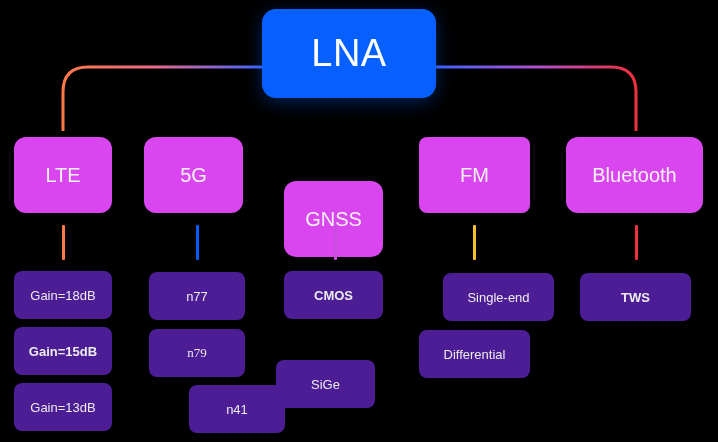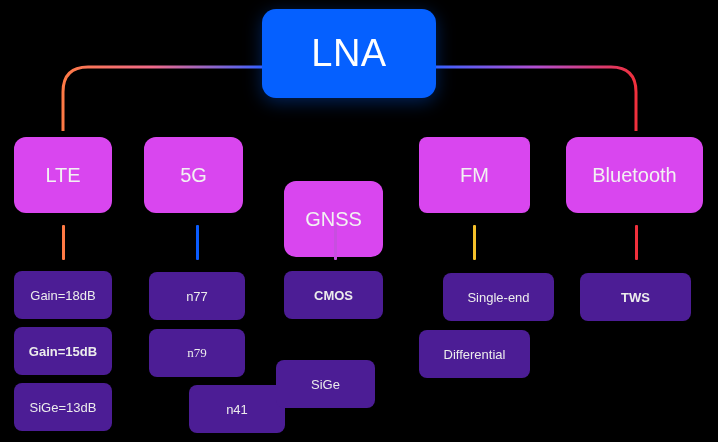--- a/index.html
+++ b/index.html
@@ -38,21 +38,21 @@
   <path d="M262 67 L88 67 Q63 67 63 92 L63 131" fill="none" stroke="url(#gl)" stroke-width="3"></path>
   <path d="M436 67 L611 67 Q636 67 636 92 L636 131" fill="none" stroke="url(#gr)" stroke-width="3"></path>
 </svg>
 
 <div class="root" style="background: rgb(5, 96, 255);">LNA</div>
 
 <div class="cat" style="left:14px;width:98px;">LTE</div>
 <div class="vline" style="left: 62px; background: rgb(255, 122, 69);"></div>
 <div class="leaf" style="left:14px;width:98px;top:271px;">Gain=18dB</div>
 <div class="leaf" style="left:14px;width:98px;top:327px;font-weight:bold;">Gain=15dB</div>
-<div class="leaf" style="left:14px;width:98px;top:383px;">SiGe=13dB</div>
+<div class="leaf" style="left:14px;width:98px;top:383px;">Gain=13dB</div>
 
 <div class="cat" style="left:144px;width:99px;">5G</div>
 <div class="vline" style="left: 196px; background: rgb(10, 92, 255);"></div>
 <div class="leaf" style="left:149px;width:96px;top:272px;">n77</div>
 <div class="leaf" style="left:149px;width:96px;top:329px;font-family:Liberation Serif, serif;">n79</div>
 <div class="leaf" style="left:149px;width:96px;top:385px;margin-left:40px;">n41</div>
 
 <div class="cat" style="left:284px;width:99px;margin-top:44px;">GNSS</div>
 <div class="vline" style="left: 334px; background: rgb(200, 78, 224);"></div>
 <div class="leaf" style="left:284px;width:99px;top:271px;font-weight:bold;">CMOS</div>

